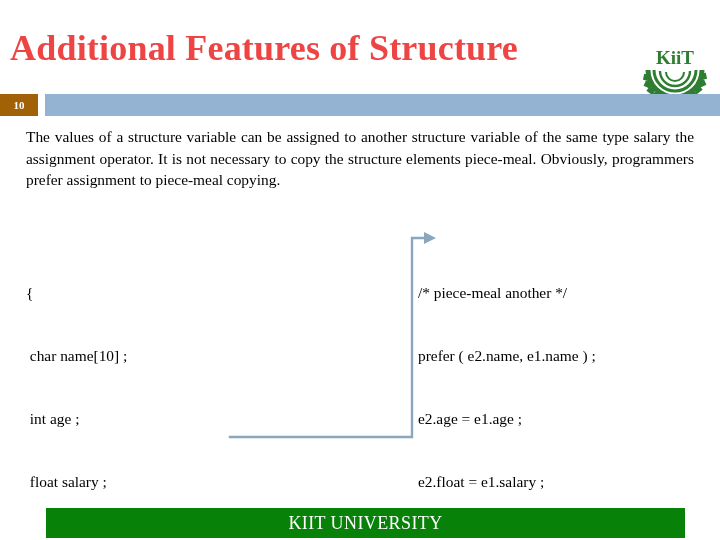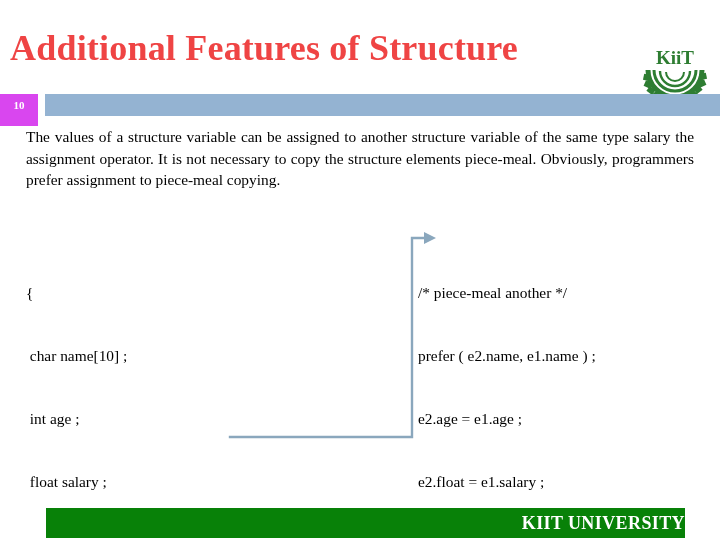--- a/index.html
+++ b/index.html
@@ -39,22 +39,22 @@
     width: 66px;
     height: 62px;
   }
 
   
   #slide-number-badge {
     position: absolute;
     left: 0px;
     top: 94px;
     width: 38px;
-    height: 32px;
-    background: #d946ef;
+    height: 22px;
+    background: #a16207;
     color: #ffffff;
     font-family: "Liberation Serif", serif;
     font-weight: bold;
     font-size: 11px;
     line-height: 22px;
     text-align: center;
   }
   #header-rule {
     position: absolute;
     left: 45px;
@@ -117,24 +117,24 @@
     height: 30px;
     background: #088108;
   }
   #footer-label {
     position: absolute;
     left: 0;
     right: 0;
     top: 0;
     height: 30px;
     line-height: 30px;
-    text-align: right;
+    text-align: center;
     color: #ffffff;
     font-family: "Liberation Serif", serif;
-    font-weight: bold;
+    font-weight: normal;
     font-size: 18px;
     letter-spacing: 0.4px;
   }
 </style>
 </head>
 <body>
 
 <div id="slide-title">Additional Features of Structure</div>
 
 <div id="kiit-logo">

